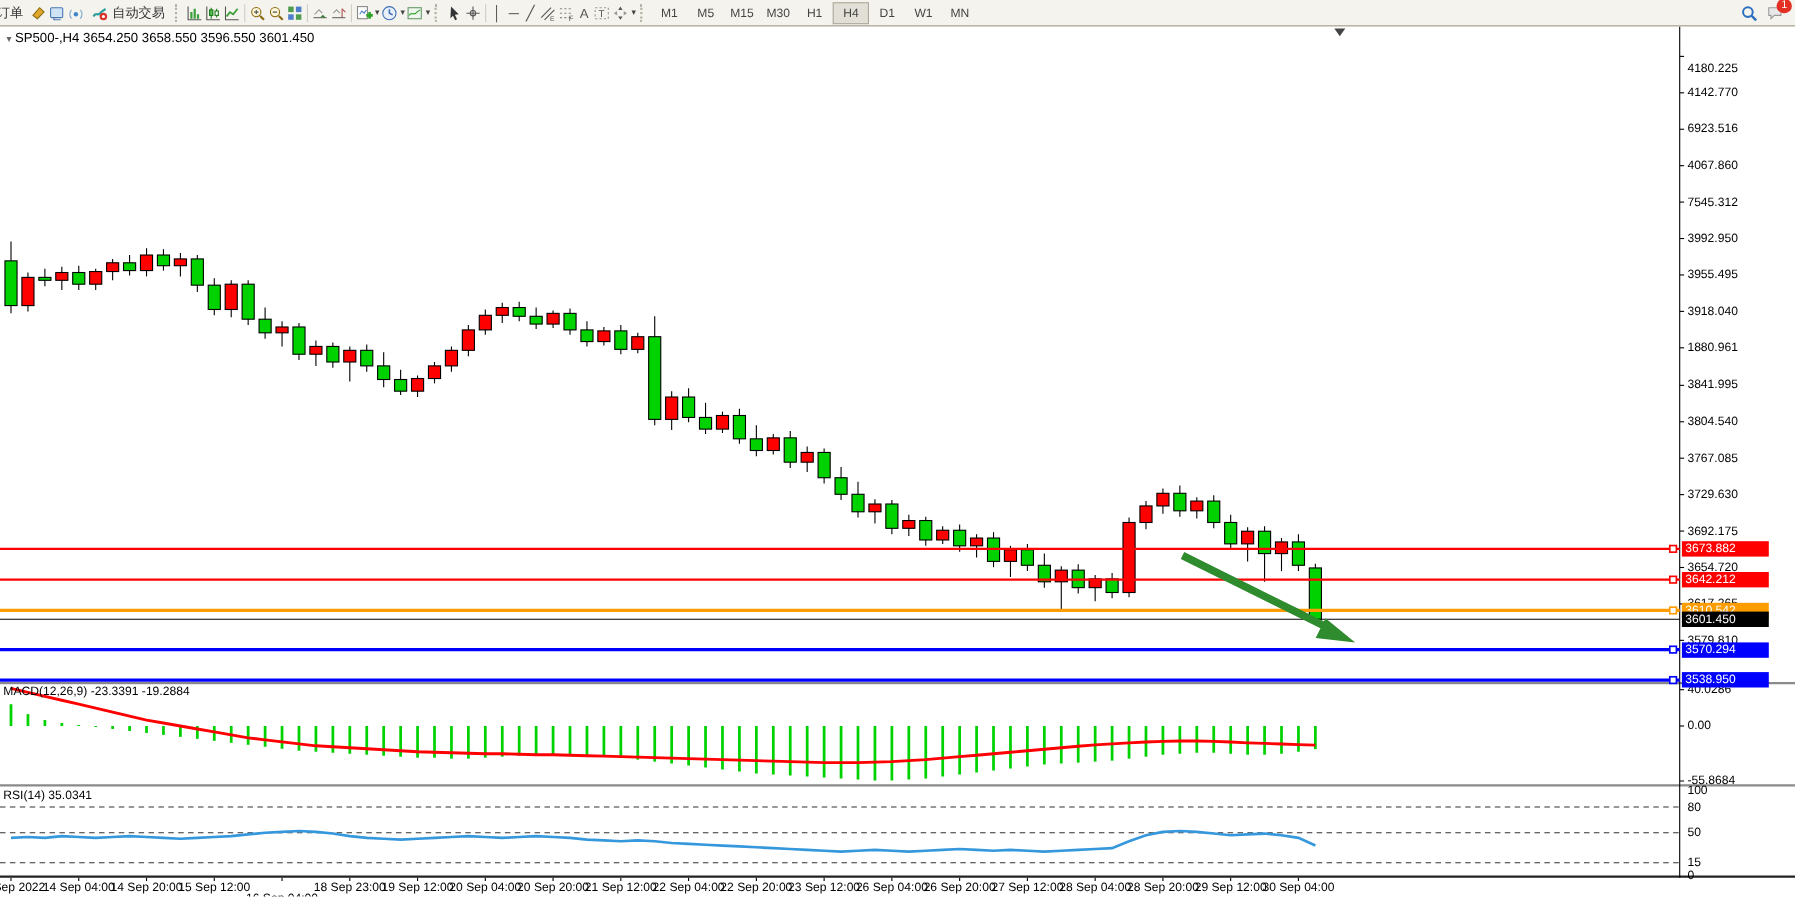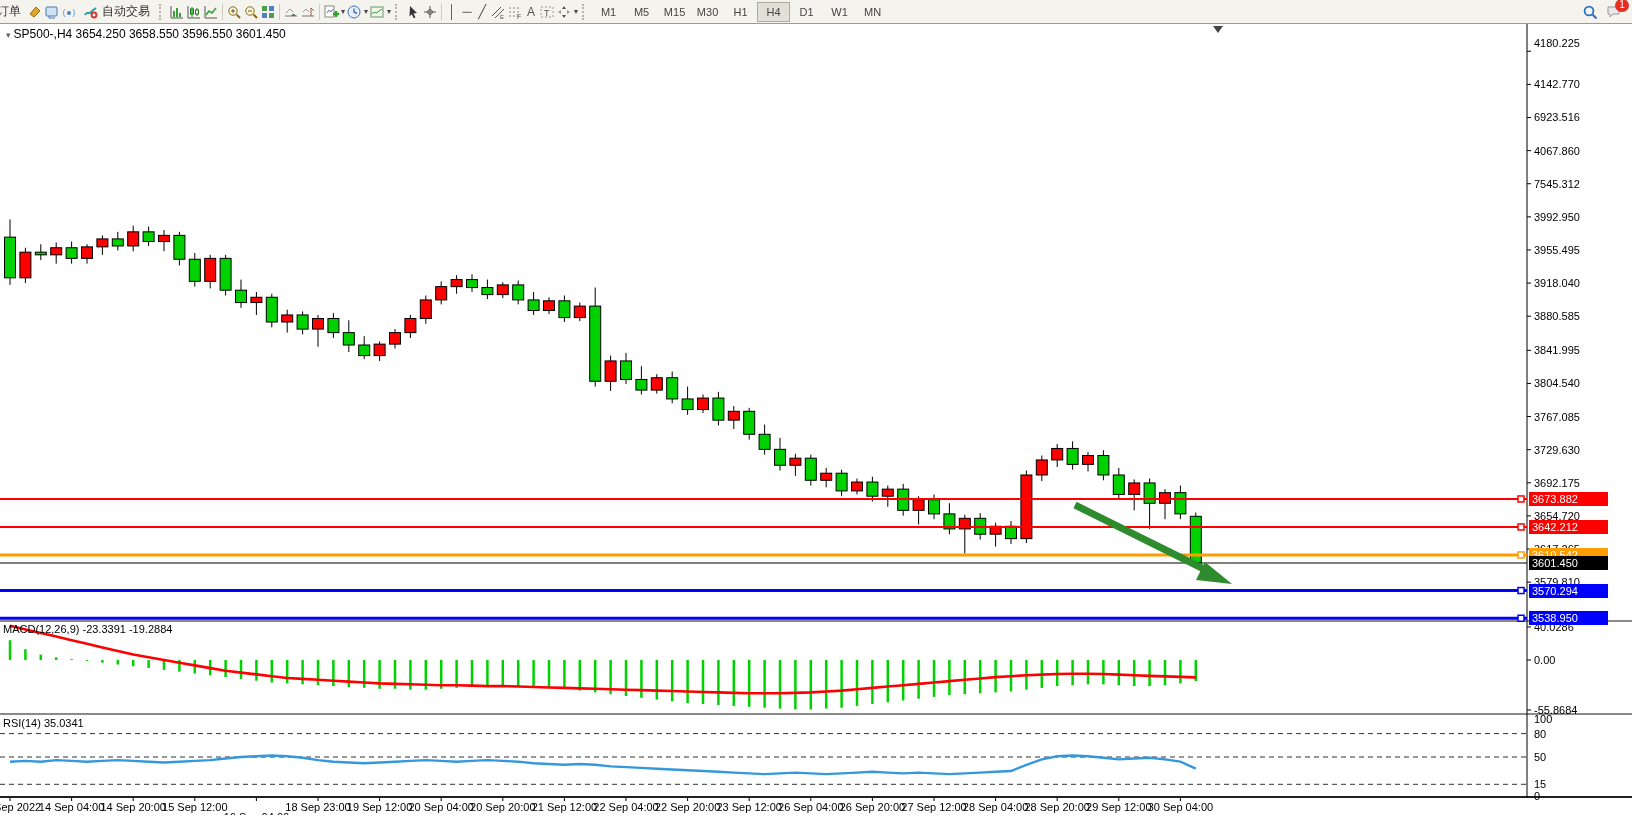--- a/index.html
+++ b/index.html
@@ -521,29 +521,29 @@
       <line x1="995.6" y1="798" x2="995.6" y2="801" stroke="#000"></line>
       <line x1="1057.2" y1="798" x2="1057.2" y2="801" stroke="#000"></line>
       <line x1="1118.8" y1="798" x2="1118.8" y2="801" stroke="#000"></line>
       <line x1="1180.4" y1="798" x2="1180.4" y2="801" stroke="#000"></line>
     </svg>
 
   <div id="chart-title"><span class="twisty">▾</span><span>SP500-,H4  3654.250 3658.550 3596.550 3601.450</span></div>
   <div id="macd-label">MACD(12,26,9) -23.3391 -19.2884</div>
   <div id="rsi-label">RSI(14) 35.0341</div>
   <div id="price-axis">
-      <div class="tick-label" style="top: 37px;">4180.225</div>
+      <div class="tick-label" style="top: 56px;">4180.225</div>
       <div class="tick-label" style="top: 78.3793px;">4142.770</div>
       <div class="tick-label" style="top: 111.496px;">6923.516</div>
       <div class="tick-label" style="top: 144.613px;">4067.860</div>
       <div class="tick-label" style="top: 177.729px;">7545.312</div>
       <div class="tick-label" style="top: 210.846px;">3992.950</div>
       <div class="tick-label" style="top: 243.963px;">3955.495</div>
       <div class="tick-label" style="top: 277.08px;">3918.040</div>
-      <div class="tick-label" style="top: 310.196px;">3880.585</div>
+      <div class="tick-label" style="top: 310.196px;">1880.961</div>
       <div class="tick-label" style="top: 344.317px;">3841.995</div>
       <div class="tick-label" style="top: 377.433px;">3804.540</div>
       <div class="tick-label" style="top: 410.55px;">3767.085</div>
       <div class="tick-label" style="top: 443.667px;">3729.630</div>
       <div class="tick-label" style="top: 476.783px;">3692.175</div>
       <div class="tick-label" style="top: 509.9px;">3654.720</div>
       <div class="tick-label" style="top: 543.017px;">3617.265</div>
       <div class="tick-label" style="top: 576.134px;">3579.810</div>
       <div class="price-box" style="top: 491.958px; background: rgb(255, 0, 0);">3673.882</div>
       <div class="price-box" style="top: 519.959px; background: rgb(255, 0, 0);">3642.212</div>

